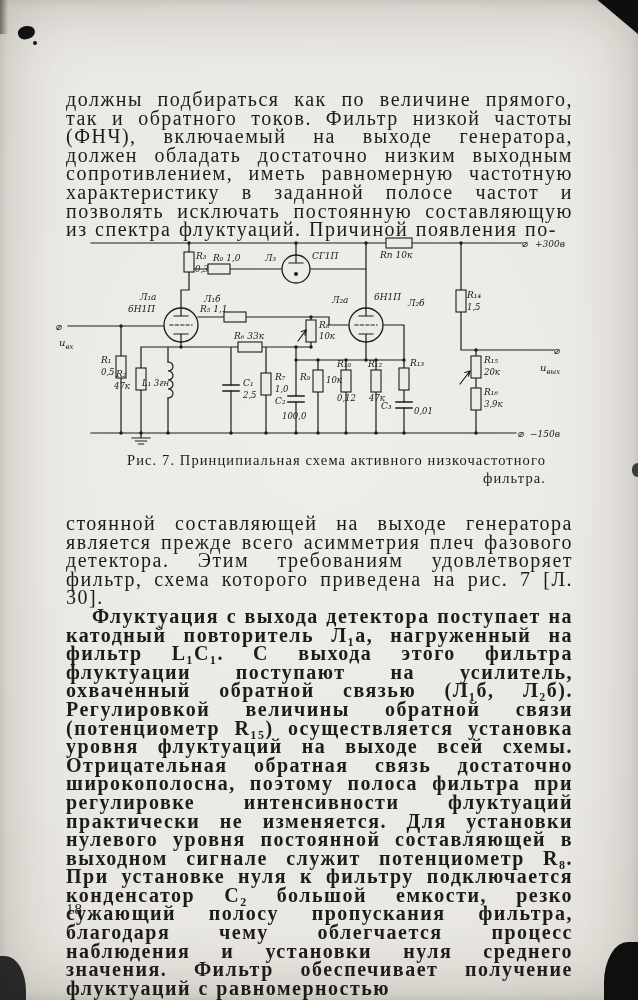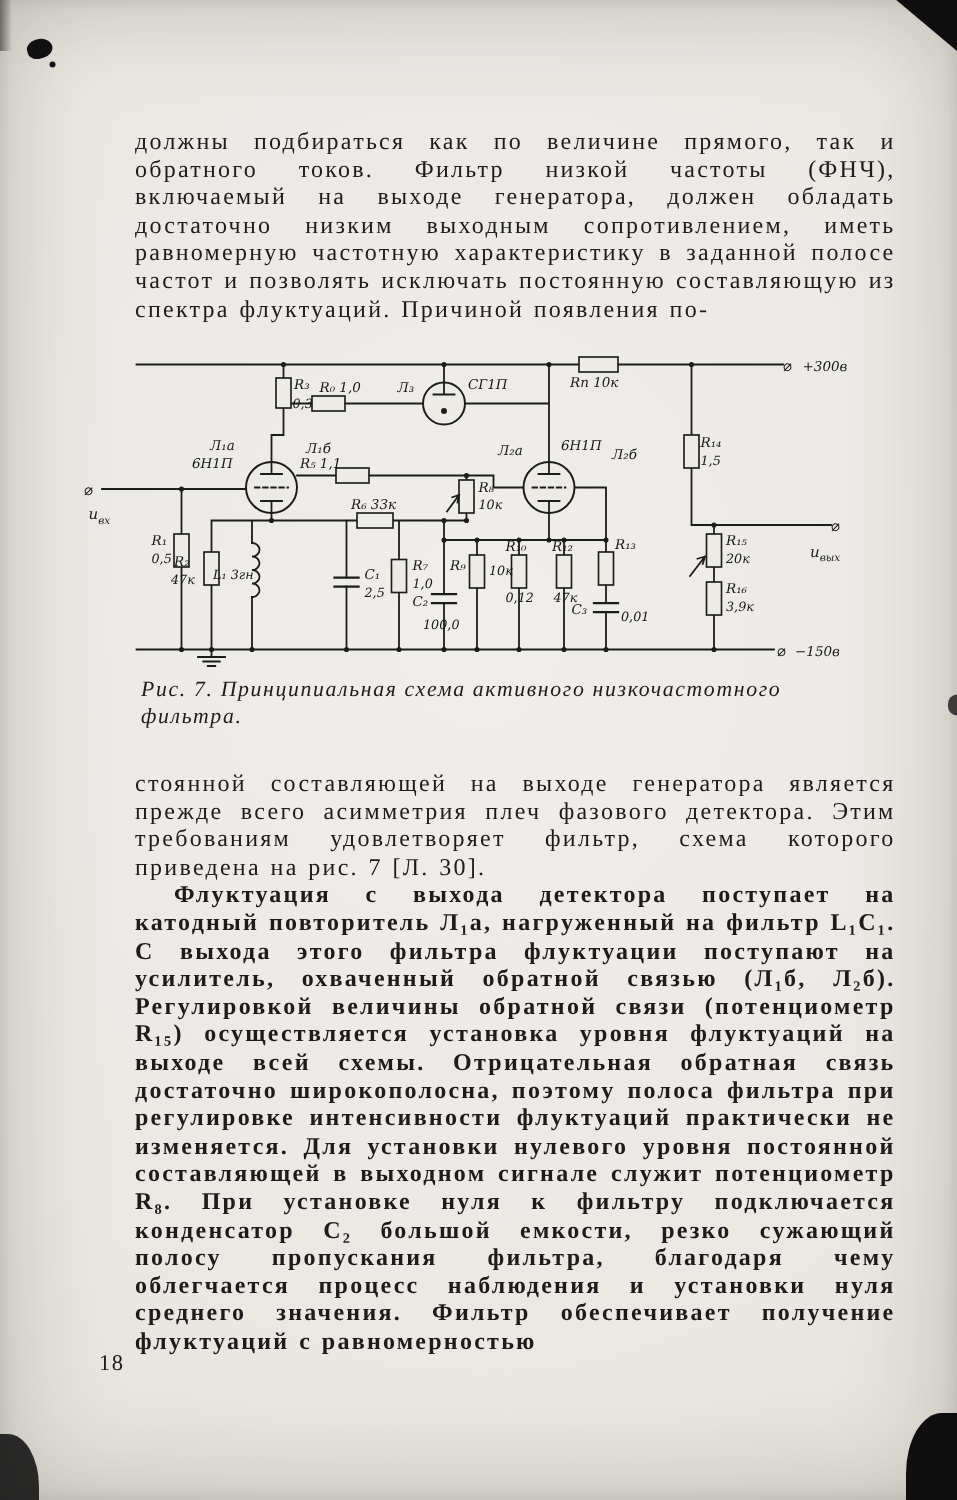--- a/index.html
+++ b/index.html
@@ -15,28 +15,28 @@
   }
   .smudge{position:absolute;background:#111;}
   .s-topleft{left:18px;top:26px;width:17px;height:13px;border-radius:50% 60% 55% 50%;transform:rotate(-15deg);}
   .s-topleft2{left:33px;top:41px;width:4px;height:4px;border-radius:50%;}
   .s-topright{right:0;top:0;width:46px;height:34px;background:#0e0e0e;clip-path:polygon(12% 0,100% 0,100% 100%);}
   .s-rightnick{right:0;top:463px;width:6px;height:14px;border-radius:7px 0 0 7px;background:#222;opacity:.85;}
   .s-bottomright{right:0;bottom:0;width:34px;height:58px;background:#0f0f0f;border-radius:70% 0 0 0;}
   .s-bottomleft{left:0;bottom:0;width:26px;height:44px;background:#161616;border-radius:0 80% 0 0;opacity:.9;}
   .s-leftedge{left:0;top:0;width:8px;height:34px;background:linear-gradient(90deg,rgba(42,39,34,.55),rgba(42,39,34,0));}
 
-  .body-text{position:absolute;left:66px;width:507px;font-size:16px;line-height:18.6px;
-             letter-spacing:1.5px;word-spacing:1px;text-align:justify;margin-left:24px;}
+  .body-text{position:absolute;left:66px;width:507px;font-size:20px;line-height:18.6px;
+             letter-spacing:1.5px;word-spacing:1px;text-align:justify;}
   .body-text p{margin:0;}
   .para-top{top:70px;}
   .para-lower{top:514px;}
   .indent{text-indent:26px;font-weight:bold;}
-  .caption{position:absolute;left:94px;top:452px;width:452px;margin:0;text-align:left;
-           font-size:14.5px;line-height:17.5px;letter-spacing:1.1px;font-style:italic;}
+  .caption{position:absolute;left:94px;top:452px;width:452px;margin:0;text-align:right;
+           font-size:14.5px;line-height:17.5px;letter-spacing:1.1px;}
   .pageno{position:absolute;left:66px;top:901px;font-size:15px;letter-spacing:1px;}
 
   .schematic{position:absolute;left:56px;top:228px;margin:0;}
   svg path{stroke:#1c1c1c;stroke-width:1.2;fill:none;stroke-linecap:square;}
   svg rect{fill:#edebe6;stroke:#1c1c1c;stroke-width:1.1;}
   svg circle.tube{fill:#edebe6;stroke:#1c1c1c;stroke-width:1.3;}
   svg circle.dot{fill:#1c1c1c;stroke:none;}
   svg .grid{stroke-dasharray:3 2.4;}
   svg .plate{stroke-width:1.5;}
   svg .lbl{font-family:"DejaVu Serif","DejaVu Sans",serif;font-style:italic;font-size:9px;fill:#181818;}

